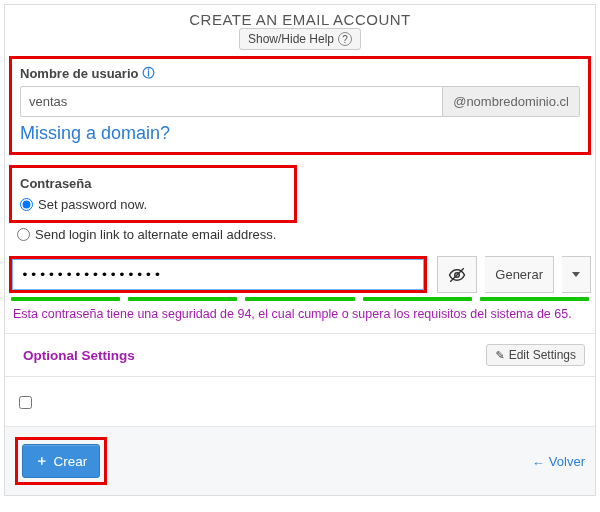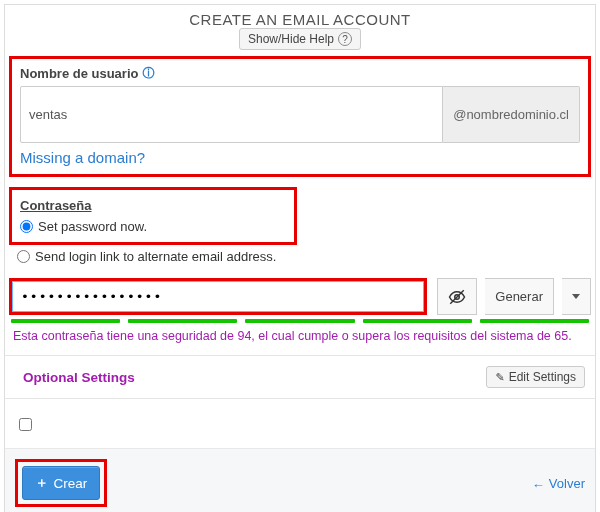--- a/index.html
+++ b/index.html
@@ -75,40 +75,39 @@
     font-size: 13px;
     color: #555;
     background: #fff;
     outline: none;
     border-radius: 2px 0 0 2px;
   }
   .domain-addon {
     background: #eee;
     border: 1px solid #ccc;
     border-left: none;
-    padding: 20px 10px;
+    padding: 7px 10px;
     color: #666;
     font-size: 13px;
     border-radius: 0 2px 2px 0;
     white-space: nowrap;
   }
   .link {
     color: #2b7cd3;
-    font-size: 15px;
+    font-size: 18px;
     text-decoration: none;
     cursor: pointer;
     margin-top: 6px;
     display: inline-block;
   }
   .plain-label {
     font-weight: 600;
     color: #444;
     margin: 0 0 4px 0;
     padding: 4px 0 0 0;
-    text-decoration: underline;
   }
   .radio-row {
     display: flex;
     align-items: center;
     gap: 5px;
     font-size: 13px;
     color: #333;
     padding: 2px 0;
   }
   .radio-row input { margin:0; }

